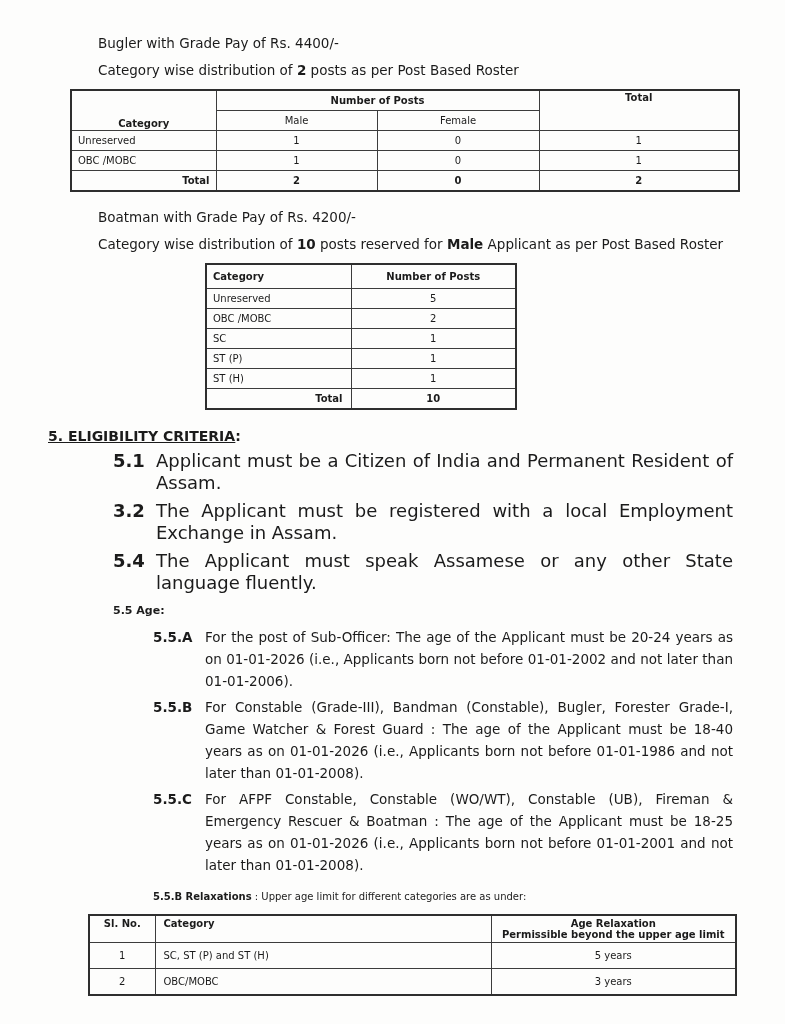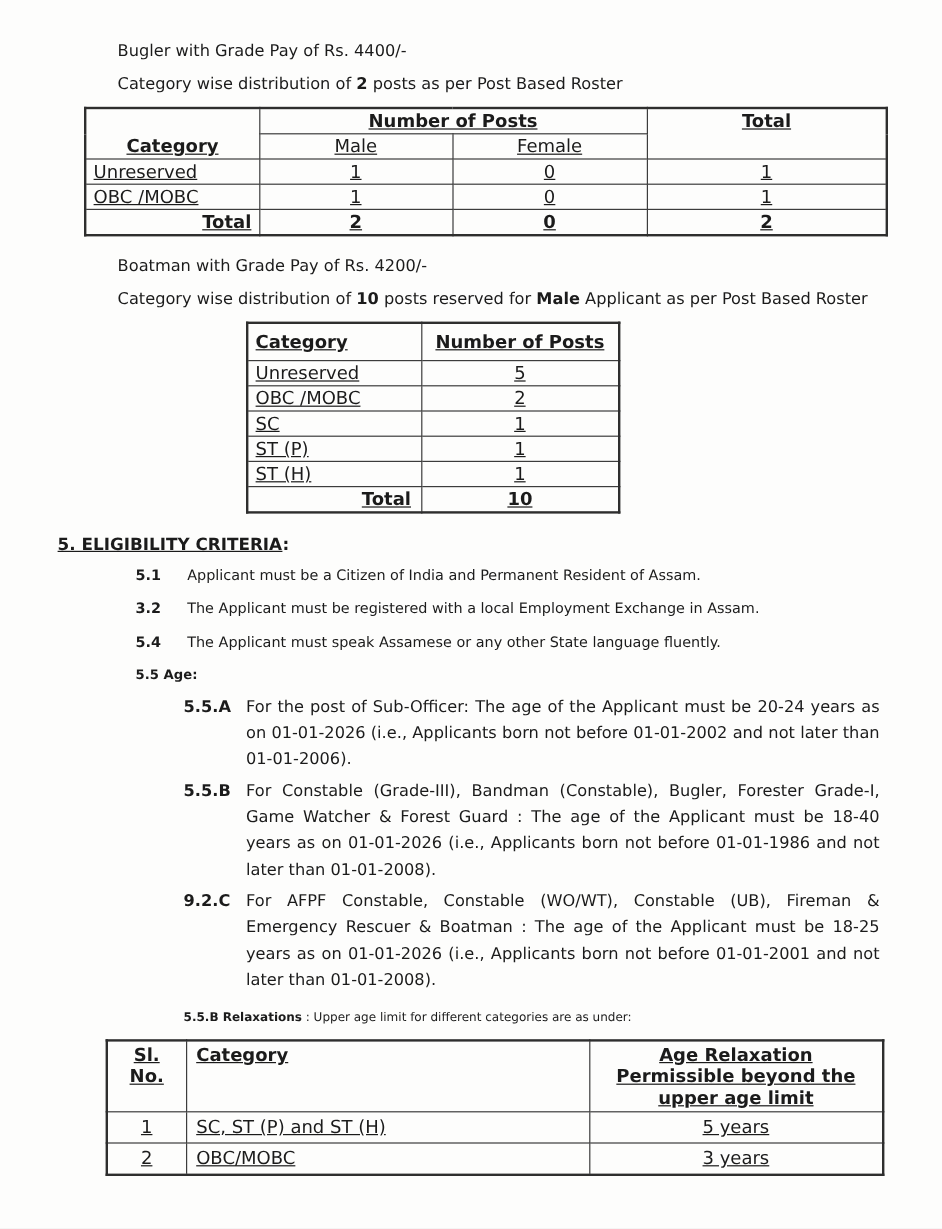--- a/index.html
+++ b/index.html
@@ -24,21 +24,21 @@
   
   .p-line {
     margin: 0 0 0 98px;
     font-size: 13.5px;
     line-height: 22px;
   }
   .p-line + .p-line { margin-top: 5px; }
 
   
   table { border-collapse: collapse; }
-  th, td { border: 1px solid #3c3c3c; font-size: 15px; padding: 1px 6px; text-decoration: underline; }
+  th, td { border: 1px solid #3c3c3c; font-size: 10px; padding: 1px 6px; }
   table.t1 {
     margin: 8px 0 0 70px;
     width: 668px;
     table-layout: fixed;
     border: 2px solid #2e2e2e;
   }
   .t1 col.c-cat   { width: 145px; }
   .t1 col.c-male  { width: 161px; }
   .t1 col.c-fem   { width: 162px; }
   .t1 col.c-tot   { width: 200px; }
@@ -74,21 +74,21 @@
     margin: 18px 0 0 48px;
     font-size: 14px;
     font-weight: bold;
   }
   .sec-heading .u { text-decoration: underline; }
 
   .item {
     display: flex;
     margin: 6px 0 0 113px;
     width: 620px;
-    font-size: 12px;
+    font-size: 18px;
     line-height: 22px;
   }
   .item .num { width: 43px; flex: none; font-weight: bold; }
   .item .txt { flex: 1; text-align: justify; }
 
   .age-heading {
     margin: 6px 0 0 113px;
     font-size: 11px;
     line-height: 22px;
     font-weight: bold;
@@ -260,21 +260,21 @@
         <span class="num">5.5.A</span>
         <span class="txt">For the post of Sub-Officer: The age of the Applicant must be 20-24 years as on 01-01-2026 (i.e., Applicants born not before 01-01-2002 and not later than 01-01-2006).</span>
       </div>
 
       <div class="age-item">
         <span class="num">5.5.B</span>
         <span class="txt">For Constable (Grade-III), Bandman (Constable), Bugler, Forester Grade-I, Game Watcher &amp; Forest Guard : The age of the Applicant must be 18-40 years as on 01-01-2026 (i.e., Applicants born not before 01-01-1986 and not later than 01-01-2008).</span>
       </div>
 
       <div class="age-item">
-        <span class="num">9.2.C</span>
+        <span class="num">5.5.C</span>
         <span class="txt">For AFPF Constable, Constable (WO/WT), Constable (UB), Fireman &amp; Emergency Rescuer &amp; Boatman : The age of the Applicant must be 18-25 years as on 01-01-2026 (i.e., Applicants born not before 01-01-2001 and not later than 01-01-2008).</span>
       </div>
     </div>
 
   <p class="relax-heading"><span class="b">5.5.B Relaxations</span><span> : Upper age limit for different categories are as under:</span></p>
 
   <table class="t3">
     <colgroup>
         <col class="c-sl">
         <col class="c-cat">

